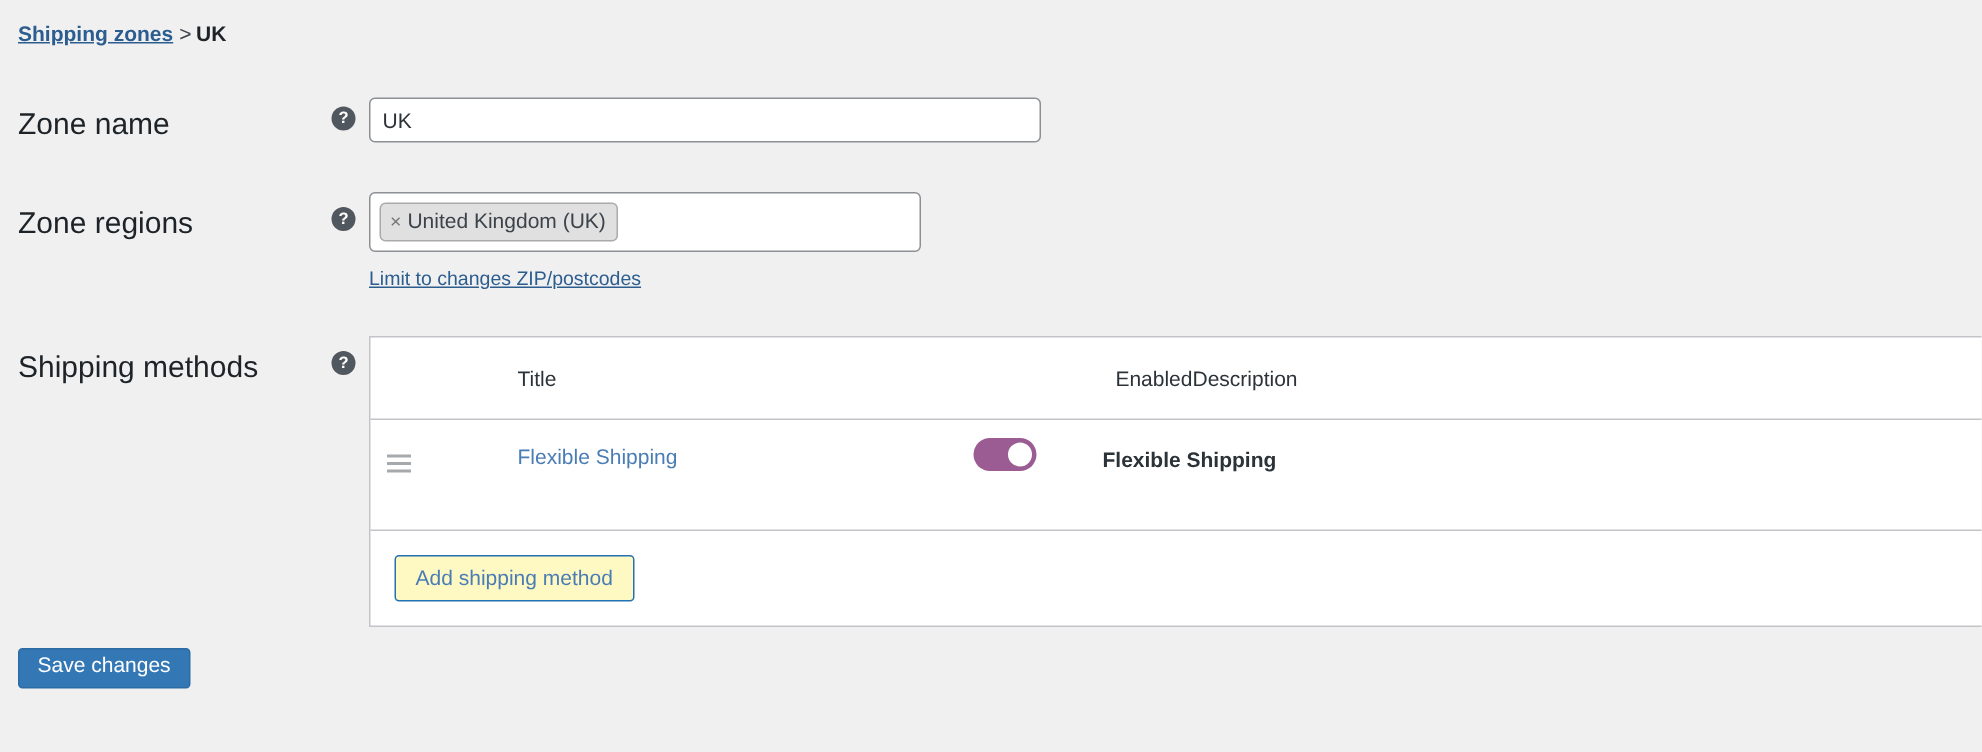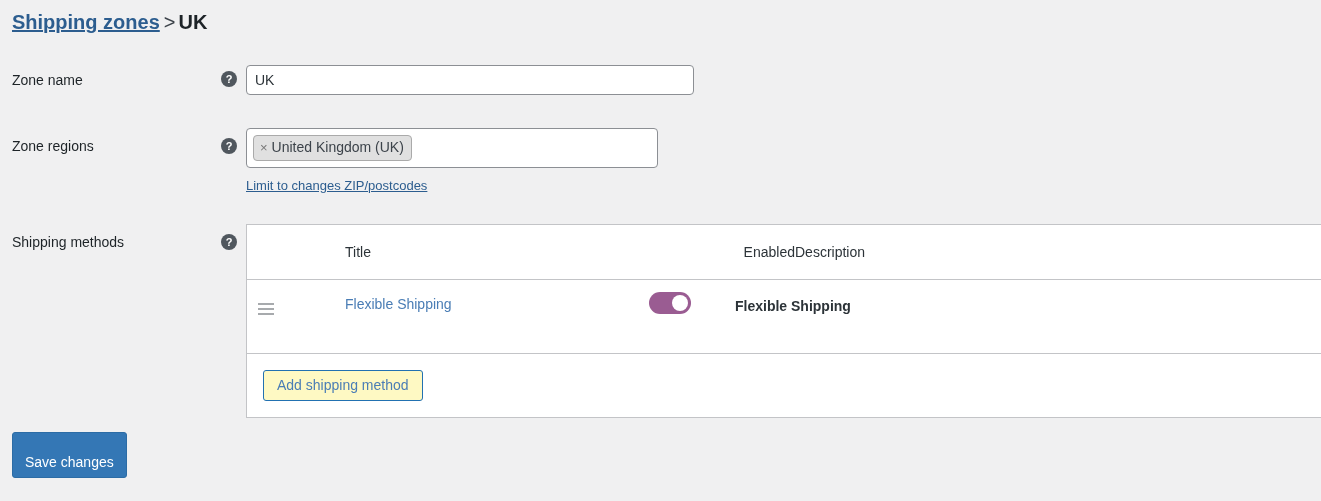--- a/index.html
+++ b/index.html
@@ -19,21 +19,21 @@
     position: relative;
     width: 1321px;
     height: 501px;
   }
 
   
   .breadcrumb {
     position: absolute;
     left: 12px;
     top: 10px;
-    font-size: 20px;
+    font-size: 14px;
     line-height: 24px;
     white-space: nowrap;
   }
   .breadcrumb a {
     color: #2c5d8f;
     text-decoration: underline;
     font-weight: 600;
   }
   .breadcrumb .sep {
     color: #3c434a;
@@ -46,21 +46,21 @@
 
   
   .row {
     position: absolute;
     left: 0;
     width: 1321px;
   }
   .row-label {
     position: absolute;
     left: 12px;
-    font-size: 14px;
+    font-size: 20px;
     color: #1d2327;
     white-space: nowrap;
   }
   .help-icon {
     position: absolute;
     width: 16px;
     height: 16px;
     border-radius: 50%;
     background: #50575e;
     color: #ffffff;
@@ -241,21 +241,21 @@
   .btn-primary {
     position: absolute;
     left: 12px;
     top: 432px;
     background: #3477b5;
     border: 1px solid #2c6ca5;
     border-radius: 3px;
     color: #ffffff;
     font-family: "Liberation Sans", sans-serif;
     font-size: 14px;
-    padding: 21px 12px 7px;
+    padding: 2px 12px 7px;
     cursor: pointer;
     line-height: 16px;
   }
 </style>
 </head>
 <body>
 
 <div class="page">
 
   <div class="breadcrumb">
@@ -264,21 +264,21 @@
 
   <div class="row" style="top:0;">
     <div class="row-label" style="top:72px;">Zone name</div>
     <div class="help-icon" style="left:221px; top:71px;">?</div>
     <input class="text-input" type="text" style="left: 246px; top: 65px; width: 448px; height: 30px;" value="UK">
   </div>
 
   <div class="row" style="top:0;">
     <div class="row-label" style="top:138px;">Zone regions</div>
     <div class="help-icon" style="left:221px; top:138px;">?</div>
-    <div class="select-box" style="left:246px; top:128px; width:412px; height:40px;">
+    <div class="select-box" style="left:246px; top:128px; width:368px; height:40px;">
       <span class="chip">
         <span class="x">×</span><span>United Kingdom (UK)</span>
       </span>
     </div>
     <a class="inline-link" href="#" style="left:246px; top:178px;">Limit to changes ZIP/postcodes</a>
   </div>
 
   <div class="row" style="top:0;">
     <div class="row-label" style="top:234px;">Shipping methods</div>
     <div class="help-icon" style="left:221px; top:234px;">?</div>

